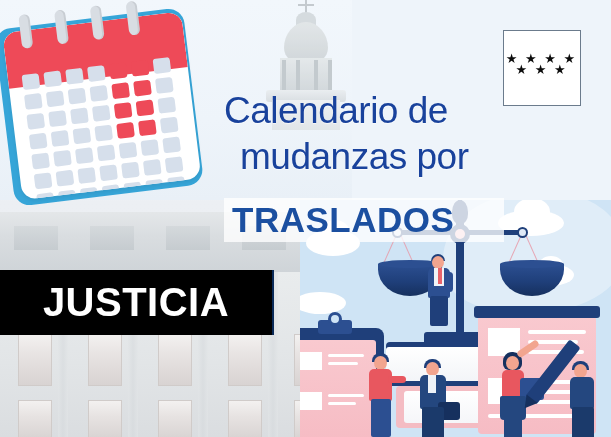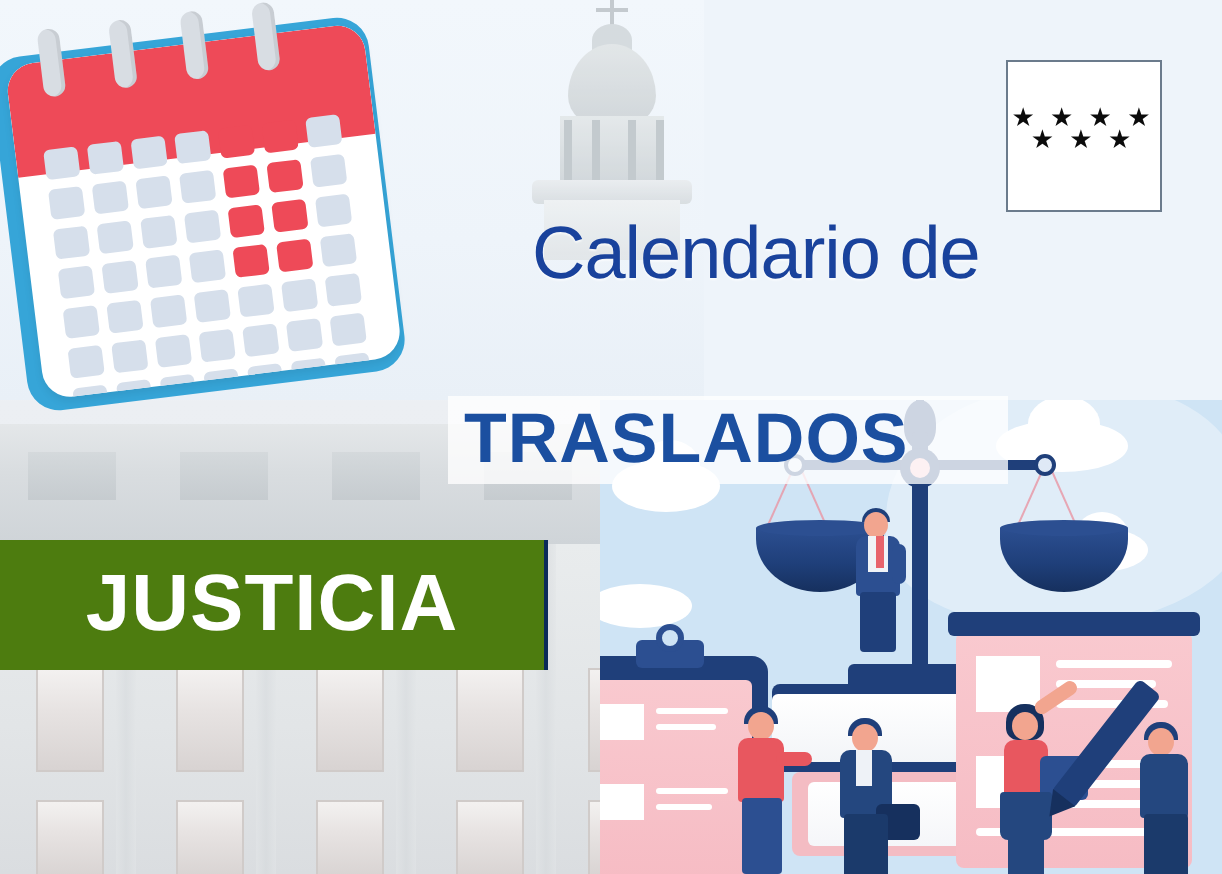--- a/index.html
+++ b/index.html
@@ -252,41 +252,41 @@
   .ring{
     position:absolute; top:-12px; width:11px; height:34px;
     background:#d8dde3; border-radius:6px; box-shadow:inset -2px 0 0 rgba(0,0,0,.07);
   }
   .cal-grid{ position:absolute; left:14px; top:44px; width:154px; }
   .cal-row{ display:flex; gap:5px; margin-bottom:5px; }
   .cell{ width:17px; height:15px; border-radius:3px; background:#d6dfeb; }
   .cell.red{ background:#ee4a58; }
 
   
-  .title-wrap{ position:absolute; left:224px; top:104px; width:270px;margin-left:42px; }
+  .title-wrap{ position:absolute; left:224px; top:88px; width:270px; }
   .title-line{
     color:#19429c; font-size:37px; line-height:46px; font-weight:400;
     letter-spacing:-.5px; white-space:nowrap;
     text-shadow:0 1px 1px rgba(255,255,255,.65);
   }
   .title-line.l2{ padding-left:16px; }
 
   .traslados-bar{
     position:absolute; left:224px; top:198px; width:280px; height:44px;
     background:rgba(255,255,255,.78);
   }
   .traslados{
     position:absolute; left:232px; top:200px;
     color:#1b4fa0; font-size:35px; font-weight:bold; letter-spacing:.5px;
     white-space:nowrap;
   }
 
   .justicia-banner{
     position:absolute; left:0px; top:270px; width:274px; height:65px;
-    background:#4d7c0f; border-right:2px solid #0a2a58;
+    background:#000000; border-right:2px solid #0a2a58;
     display:flex; align-items:center; justify-content:center;
   }
   .justicia-banner span{
     color:#ffffff; font-size:40px; font-weight:bold; letter-spacing:.5px;
   }
 
   
   .logo{ position:absolute; left:489px; top:30px; width:105px; }
   .logo-box{
     width:78px; height:76px; margin:0 auto; background:#ffffff;
@@ -528,20 +528,21 @@
         </div>
     </div>
     <div class="ring" style="left:26px;"></div>
     <div class="ring" style="left:62px;"></div>
     <div class="ring" style="left:98px;"></div>
     <div class="ring" style="left:134px;"></div>
   </div>
 
   <div class="title-wrap">
     <div class="title-line l1">Calendario de</div>
+    <div class="title-line l2">mudanzas por</div>
   </div>
 
   <div class="traslados-bar"></div>
   <div class="traslados">TRASLADOS</div>
 
   <div class="justicia-banner">
     <span>JUSTICIA</span>
   </div>
 
   <div class="logo">

